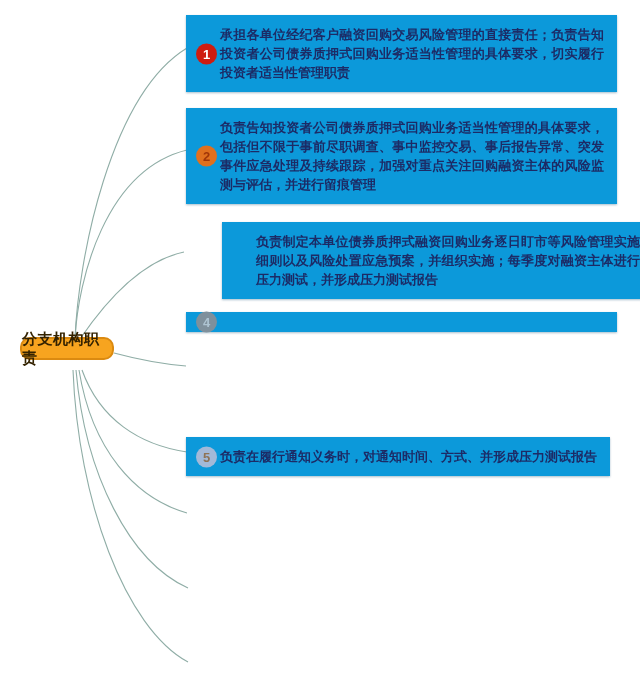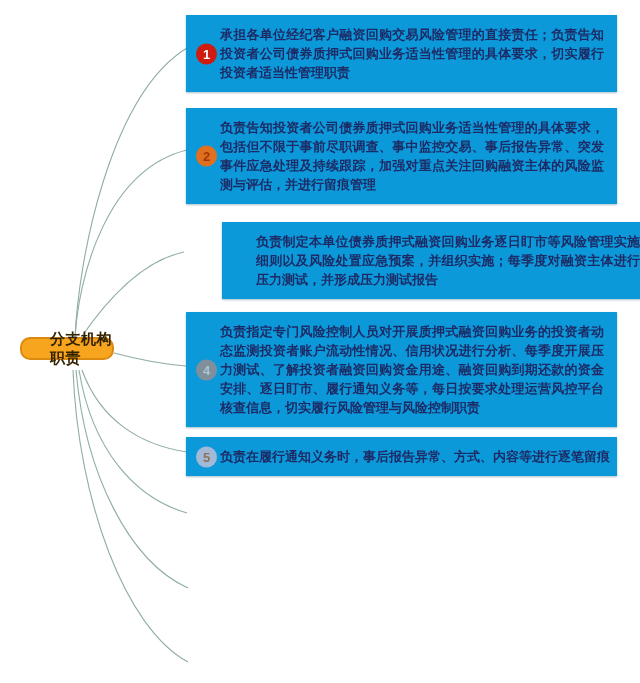--- a/index.html
+++ b/index.html
@@ -17,21 +17,20 @@
     position:absolute;left:20px;top:337px;
     width:94px;height:23px;
     background:#f7a41f;
     border:2px solid #db8a10;
     border-radius:10px;
     display:flex;align-items:center;justify-content:center;
     font-size:15px;font-weight:bold;color:#332200;
     box-sizing:border-box;
     cursor:pointer;
     letter-spacing:.5px;
-    padding-left:28px;
   }
 
   .branch-box{
     position:absolute;left:186px;
     width:431px;
     box-sizing:border-box;
     background:#0c99da;
     color:#1c2b66;
     font-size:13px;font-weight:bold;
     line-height:19px;
@@ -87,21 +86,20 @@
     <span>负责告知投资者公司债券质押式回购业务适当性管理的具体要求，包括但不限于事前尽职调查、事中监控交易、事后报告异常、突发事件应急处理及持续跟踪，加强对重点关注回购融资主体的风险监测与评估，并进行留痕管理</span>
   </div>
 
   <div id="b3" class="branch-box">
     
     <span>负责制定本单位债券质押式融资回购业务逐日盯市等风险管理实施细则以及风险处置应急预案，并组织实施；每季度对融资主体进行压力测试，并形成压力测试报告</span>
   </div>
 
   <div id="b4" class="branch-box">
     <span class="num-circle" style="background: rgb(127, 144, 156); color: rgb(174, 196, 210);">4</span>
-    <span>负责指定专门风险控制人员对开展质押式融资回购业务的投资者动态监测投资者账户流动性情况、信用状况进行分析、每季度开展压力测试、了解投资者融资回购资金用途、融资回购到期还款的资金安排、逐日盯市、履行通知义务等，每日按要求处理运营风控平台核查信息，切实履行风险管理与风险控制职责</span>
   </div>
 
   <div id="b5" class="branch-box single">
     <span class="num-circle" style="background: rgb(163, 185, 216); color: rgb(143, 115, 85);">5</span>
-    <span>负责在履行通知义务时，事后报告异常、方式、内容等进行逐笔留痕</span>
+    <span>负责在履行通知义务时，对通知时间、方式、并形成压力测试报告</span>
   </div>
 
 </div>
 
 </body></html>

